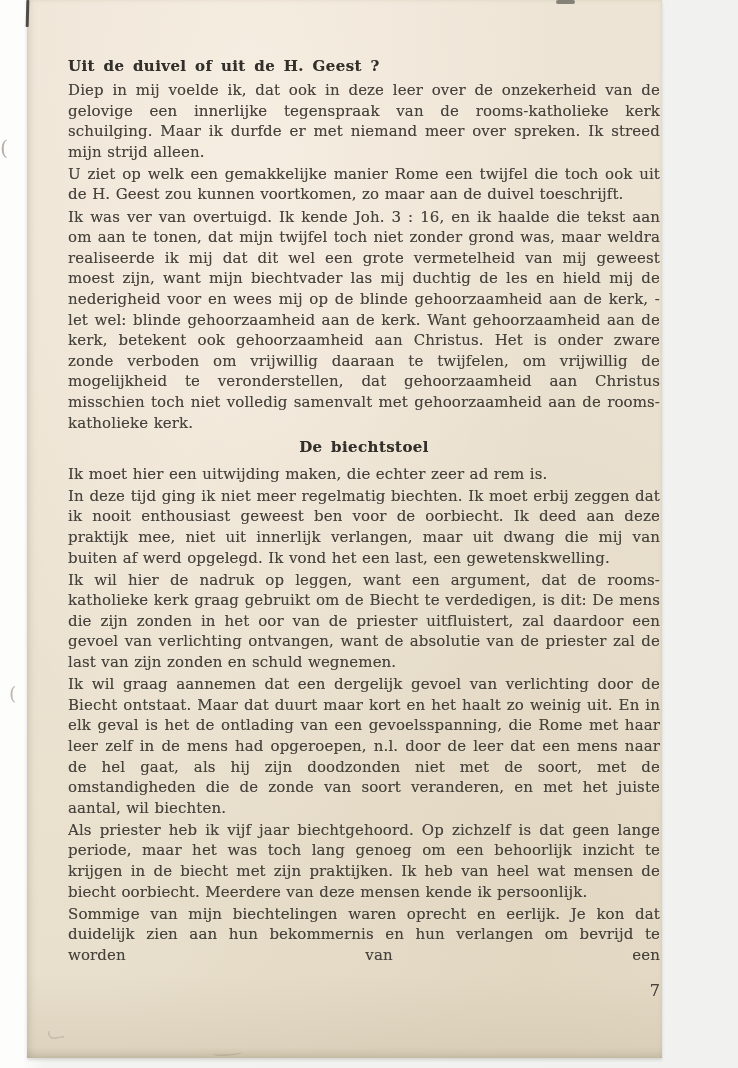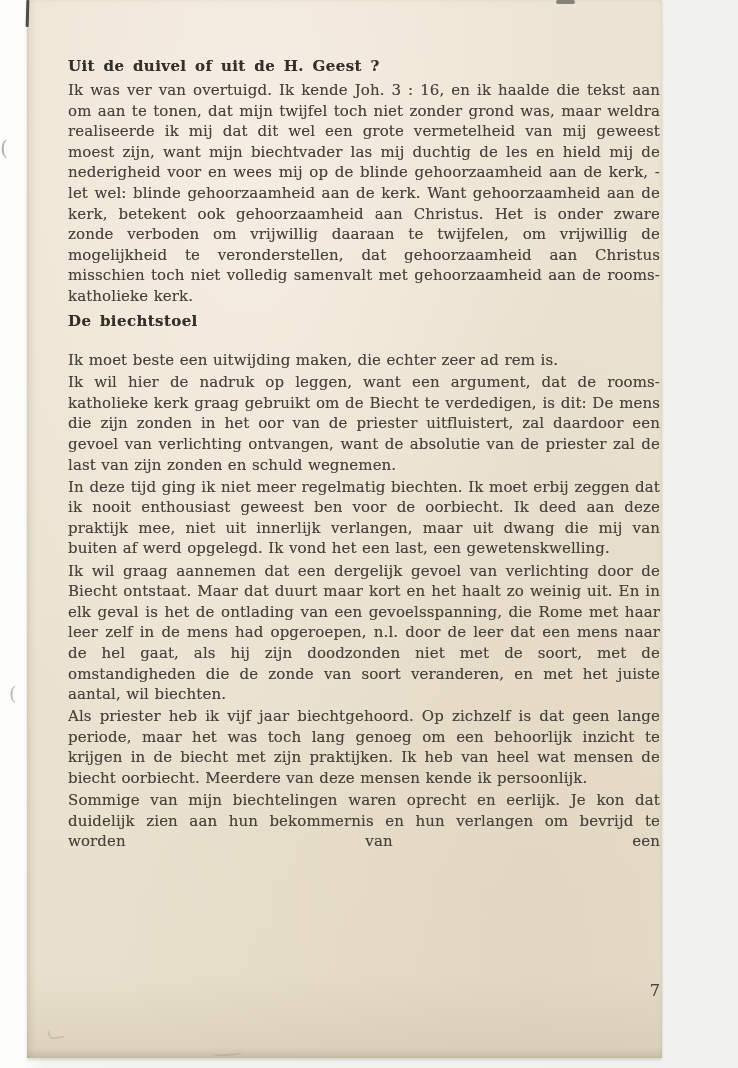--- a/index.html
+++ b/index.html
@@ -40,22 +40,22 @@
     width: 592px; height: 952px; overflow: hidden;
     font-size: 15px; line-height: 20.6px;
     letter-spacing: 0.1px; word-spacing: 0.6px;
     text-align: justify;
     color: var(--ink);
     text-shadow: 0 0 0.4px rgba(69,65,59,0.45);
   }
   .para { margin: 0 0 1.5px 0; }
   .it { }
   .subheading {
-    text-align: left; font-weight: bold;
-    font-size: 15px; margin: 4px 0 19px 0;
+    text-align: center; font-weight: bold;
+    font-size: 15px; margin: 4px 0 6px 0;
     letter-spacing: 0.4px; word-spacing: 3px;
     color: var(--ink-strong);
     text-shadow: 0 0 0.5px rgba(51,47,42,0.5);
   }
   .section:last-child .para:last-child { text-align-last: justify; }
   .page-number {
     position: absolute; left: 620px; top: 981px; width: 40px;
     text-align: right; font-size: 16px; color: var(--ink);
     text-shadow: 0 0 0.4px rgba(69,65,59,0.45);
   }
@@ -99,26 +99,28 @@
 <div class="smudge-tr"></div>
 <span class="paren-mark-1">(</span>
 <span class="paren-mark-2">(</span>
 <div class="pencil-mark"></div>
 <div class="squiggle-mark"></div>
 
 <div class="running-header">Uit de duivel of uit de H. Geest ?</div>
 
 <div class="body-text">
     <div class="section">
+      <p class="para"><span>Diep in mij voelde ik, dat ook in deze leer over de onzekerheid van de gelovige een innerlijke tegenspraak van de rooms-katholieke kerk schuilging. Maar ik durfde er met niemand meer over spreken. Ik streed mijn strijd alleen.</span></p>
+      <p class="para"><span>U ziet op welk een gemakkelijke manier Rome een twijfel die toch ook uit de H. Geest zou kunnen voortkomen, zo maar aan de duivel toeschrijft.</span></p>
       <p class="para"><span>Ik was ver van overtuigd. Ik kende Joh. 3 : 16, en ik haalde die tekst aan om aan te tonen, dat mijn twijfel toch niet zonder grond was, maar weldra realiseerde ik mij dat dit wel een grote vermetelheid van mij geweest moest zijn, want mijn biechtvader las mij duchtig de les en hield mij de nederigheid voor en wees mij op de blinde gehoorzaamheid aan de kerk, - let wel: blinde gehoorzaamheid aan </span><span class="it">de kerk</span><span>. Want gehoorzaamheid aan de kerk, betekent ook gehoorzaamheid aan Christus. Het is onder zware zonde verboden om vrijwillig daaraan te twijfelen, om vrijwillig de mogelijkheid te veronderstellen, dat gehoorzaamheid aan Christus misschien toch niet volledig samenvalt met gehoorzaamheid aan de rooms-katholieke kerk.</span></p>
     </div>
     <div class="section">
       <div class="subheading">De biechtstoel</div>
-      <p class="para"><span>Ik moet beste een uitwijding maken, die echter zeer ad rem is.</span></p>
+      <p class="para"><span>Ik moet hier een uitwijding maken, die echter zeer ad rem is.</span></p>
+      <p class="para"><span>In deze tijd ging ik niet meer regelmatig biechten. Ik moet erbij zeggen dat ik nooit enthousiast geweest ben voor de oorbiecht. Ik deed aan deze praktijk mee, niet uit innerlijk verlangen, maar uit dwang die mij van buiten af werd opgelegd. Ik vond het een last, een gewetenskwelling.</span></p>
       <p class="para"><span>Ik wil hier de nadruk op leggen, want een argument, dat de rooms-katholieke kerk graag gebruikt om de Biecht te verdedigen, is dit: De mens die zijn zonden in het oor van de priester uitfluistert, zal daardoor een gevoel van verlichting ontvangen, want de absolutie van de priester zal de last van zijn zonden en schuld wegnemen.</span></p>
-      <p class="para"><span>In deze tijd ging ik niet meer regelmatig biechten. Ik moet erbij zeggen dat ik nooit enthousiast geweest ben voor de oorbiecht. Ik deed aan deze praktijk mee, niet uit innerlijk verlangen, maar uit dwang die mij van buiten af werd opgelegd. Ik vond het een last, een gewetenskwelling.</span></p>
       <p class="para"><span>Ik wil graag aannemen dat een dergelijk gevoel van verlichting door de Biecht ontstaat. Maar dat duurt maar kort en het haalt zo weinig uit. En in elk geval is het de ontlading van een gevoelsspanning, die Rome met haar leer zelf in de mens had opgeroepen, n.l. door de leer dat een mens naar de hel gaat, als hij zijn doodzonden niet met de soort, met de omstandigheden die de zonde van soort veranderen, en met het juiste aantal, wil biechten.</span></p>
       <p class="para"><span>Als priester heb ik vijf jaar biechtgehoord. Op zichzelf is dat geen lange periode, maar het was toch lang genoeg om een behoorlijk inzicht te krijgen in de biecht met zijn praktijken. Ik heb van heel wat mensen de biecht oorbiecht. Meerdere van deze mensen kende ik persoonlijk.</span></p>
       <p class="para"><span>Sommige van mijn biechtelingen waren oprecht en eerlijk. Je kon dat duidelijk zien aan hun bekommernis en hun verlangen om bevrijd te worden van een</span></p>
     </div>
   </div>
 
 <div class="page-number">7</div>
 
 </body></html>

